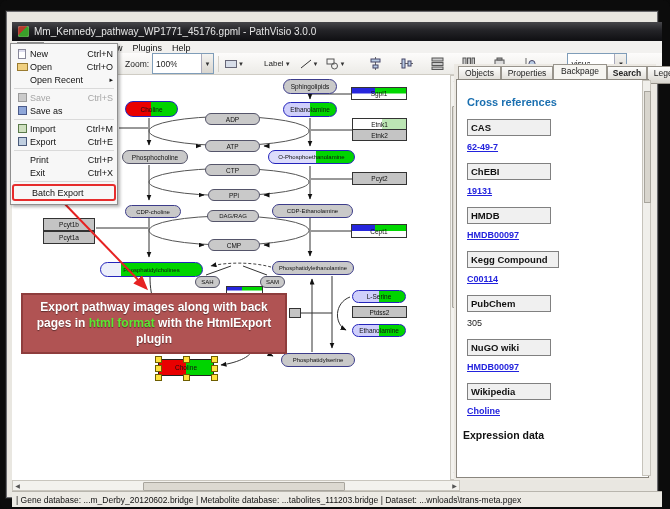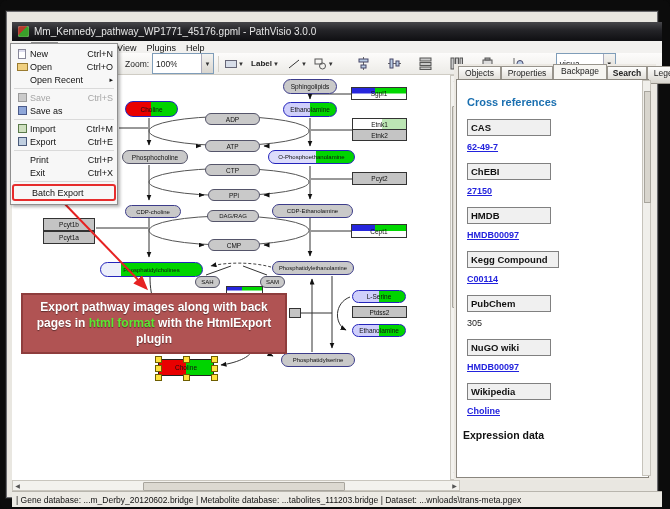--- a/index.html
+++ b/index.html
@@ -11,21 +11,21 @@
           border:1px solid #1c1c1c;box-shadow:inset 0 0 0 1px #6a6a6e;}
   #titlebar{position:absolute;left:6px;top:11px;width:650px;height:19px;
             background:linear-gradient(#47474b,#232327 45%,#0f0f12);display:flex;align-items:center;
             color:#e6e6e6;font-size:10px;padding-left:6px;box-sizing:border-box;gap:5px;}
   #app-icon{width:11px;height:11px;border-radius:2px;
             background:linear-gradient(135deg,#b43a2a 0 45%,#3aa02a 45% 100%);
             box-shadow:inset 0 0 1px #fff;}
   
   #menubar{position:absolute;left:6px;top:30px;width:650px;height:16px;background:#f2f1ef;
            border-bottom:1px solid #dad7d1;display:flex;align-items:center;font-size:9px;color:#111;
-           padding-left:19px;box-sizing:border-box;}
+           padding-left:5px;box-sizing:border-box;}
   .mb-item{padding:0 5px;height:11px;line-height:11px;}
   .mb-item.active{border:1px solid #8f8f8f;background:#eceaea;height:11px;line-height:10px;}
   
   #toolbar{position:absolute;left:6px;top:42px;width:650px;height:22px;
            background:linear-gradient(#fdfcfb,#ecebe7);border-bottom:1px solid #cfccc4;
            display:flex;align-items:center;box-sizing:border-box;font-size:8.5px;color:#222;}
   .combo{height:21px;background:#fff;border:1px solid #7f9db9;display:flex;align-items:center;
          font-size:8.5px;box-sizing:border-box;gap:24px;}
   .combo .val{flex:1;padding:0 3px;white-space:nowrap;overflow:hidden;}
   .combo .arr{width:11px;height:100%;background:linear-gradient(#f4f3f1,#d9d6cf);
@@ -139,21 +139,21 @@
     <span style="margin-left:113px;">Zoom:</span>
     <span class="combo" style="width:62px;margin-left:3px;">
       <span class="val">100%</span>
       <span class="arr">▼</span>
     </span>
     <span class="sep-v"></span>
     <span class="tbtn">
       <span class="ic" style="width:12px;height:8px;background:#d7dde8;border:1px solid #667;"></span>
       <span class="caret">▼</span>
     </span>
-    <span class="tbtn" style="margin-left:4px;font-weight:bold;">
+    <span class="tbtn" style="margin-left:17px;">
       <span style="font-size:8px;">Label</span>
       <span class="caret">▼</span>
     </span>
     <span class="tbtn" style="margin-left:6px;">
       <svg width="12" height="12">
           <line x1="1" y1="10" x2="11" y2="2" stroke="#333" stroke-width="1"></line>
         </svg>
       <span class="caret">▼</span>
     </span>
     <span class="tbtn" style="margin-left:4px;">
@@ -400,21 +400,21 @@
 
   <div id="panel-content">
     <div class="bp-heading">Cross references</div>
 
     <div class="bp-section">
       <div class="bp-hdr">CAS</div>
       <div class="bp-val">62-49-7</div>
     </div>
     <div class="bp-section">
       <div class="bp-hdr">ChEBI</div>
-      <div class="bp-val">27150</div>
+      <div class="bp-val">19131</div>
     </div>
     <div class="bp-section">
       <div class="bp-hdr">HMDB</div>
       <div class="bp-val">HMDB00097</div>
     </div>
     <div class="bp-section">
       <div class="bp-hdr" style="width:92px;">Kegg Compound</div>
       <div class="bp-val">C00114</div>
     </div>
     <div class="bp-section">

